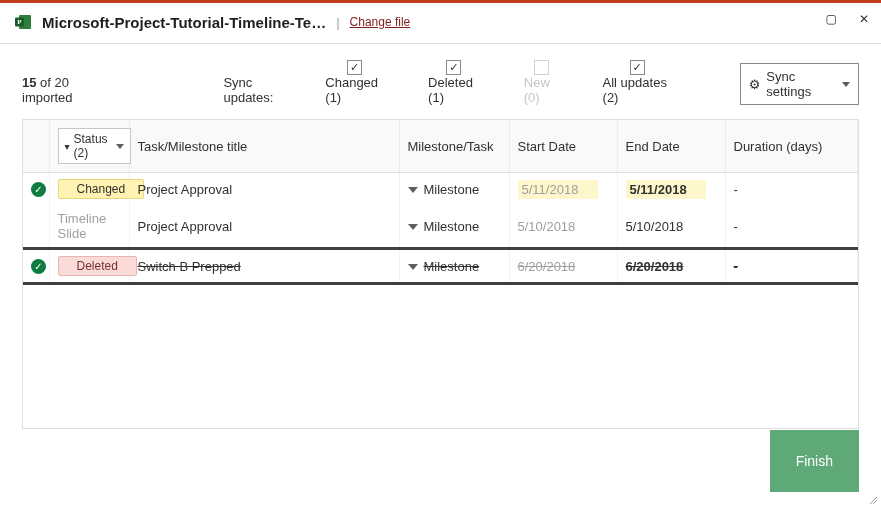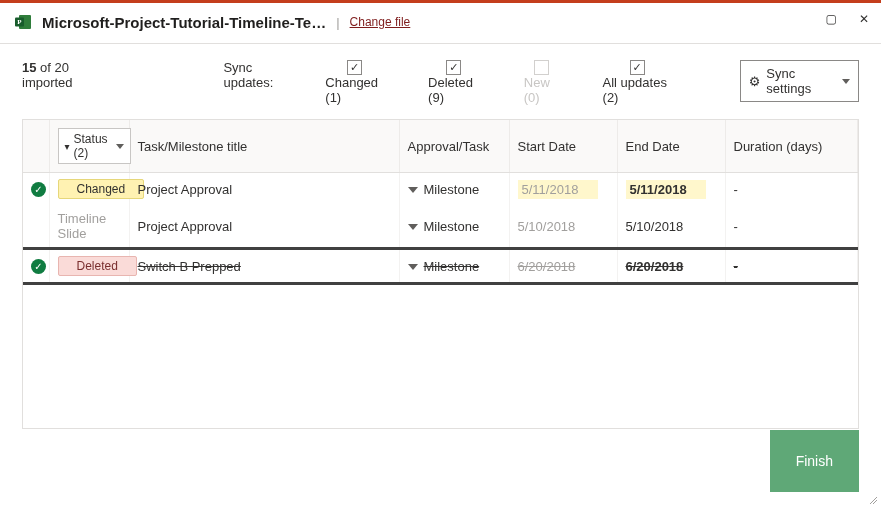--- a/index.html
+++ b/index.html
@@ -51,21 +51,21 @@
     top: 10px;
     right: 12px;
     display: flex;
     gap: 22px;
     font-size: 12px;
     color: #323130;
   }
   .win-btn { cursor: pointer; line-height:1; }
   .toolbar {
     display: flex;
-    align-items: flex-start;
+    align-items: flex-end;
     padding: 16px 22px 14px 22px;
     gap: 24px;
   }
   .import-count b { font-weight: 600; }
   .spacer-sm { width: 70px; }
   .sync-label { margin-right: 4px; }
   .chk {
     display: inline-flex;
     align-items: center;
     margin-right: 14px;
@@ -233,21 +233,21 @@
     </span>
     <span class="spacer-sm"></span>
     <span class="sync-label">Sync updates:</span>
 
     <label class="chk">
       <span class="chk-box checked"></span>
       <span>Changed (1)</span>
     </label>
     <label class="chk">
       <span class="chk-box checked"></span>
-      <span>Deleted (9)</span>
+      <span>Deleted (1)</span>
     </label>
     <label class="chk disabled">
       <span class="chk-box"></span>
       <span>New (0)</span>
     </label>
     <label class="chk">
       <span class="chk-box checked"></span>
       <span>All updates (2)</span>
     </label>
 
@@ -275,21 +275,21 @@
         <tr>
           <th></th>
           <th>
             <span class="status-hdr">
               <span class="filter-icon">▾</span>
               <span>Status (2)</span>
               <span class="caret-down"></span>
             </span>
           </th>
           <th>Task/Milestone title</th>
-          <th>Approval/Task</th>
+          <th>Milestone/Task</th>
           <th>Start Date</th>
           <th>End Date</th>
           <th>Duration (days)</th>
         </tr>
       </thead>
       <tbody id="grid-body">
           <tr>
             <td><span class="check-circle">✓</span></td>
             <td><span class="tag tag-changed">Changed</span></td>
             <td><span class="">Project Approval</span></td>

